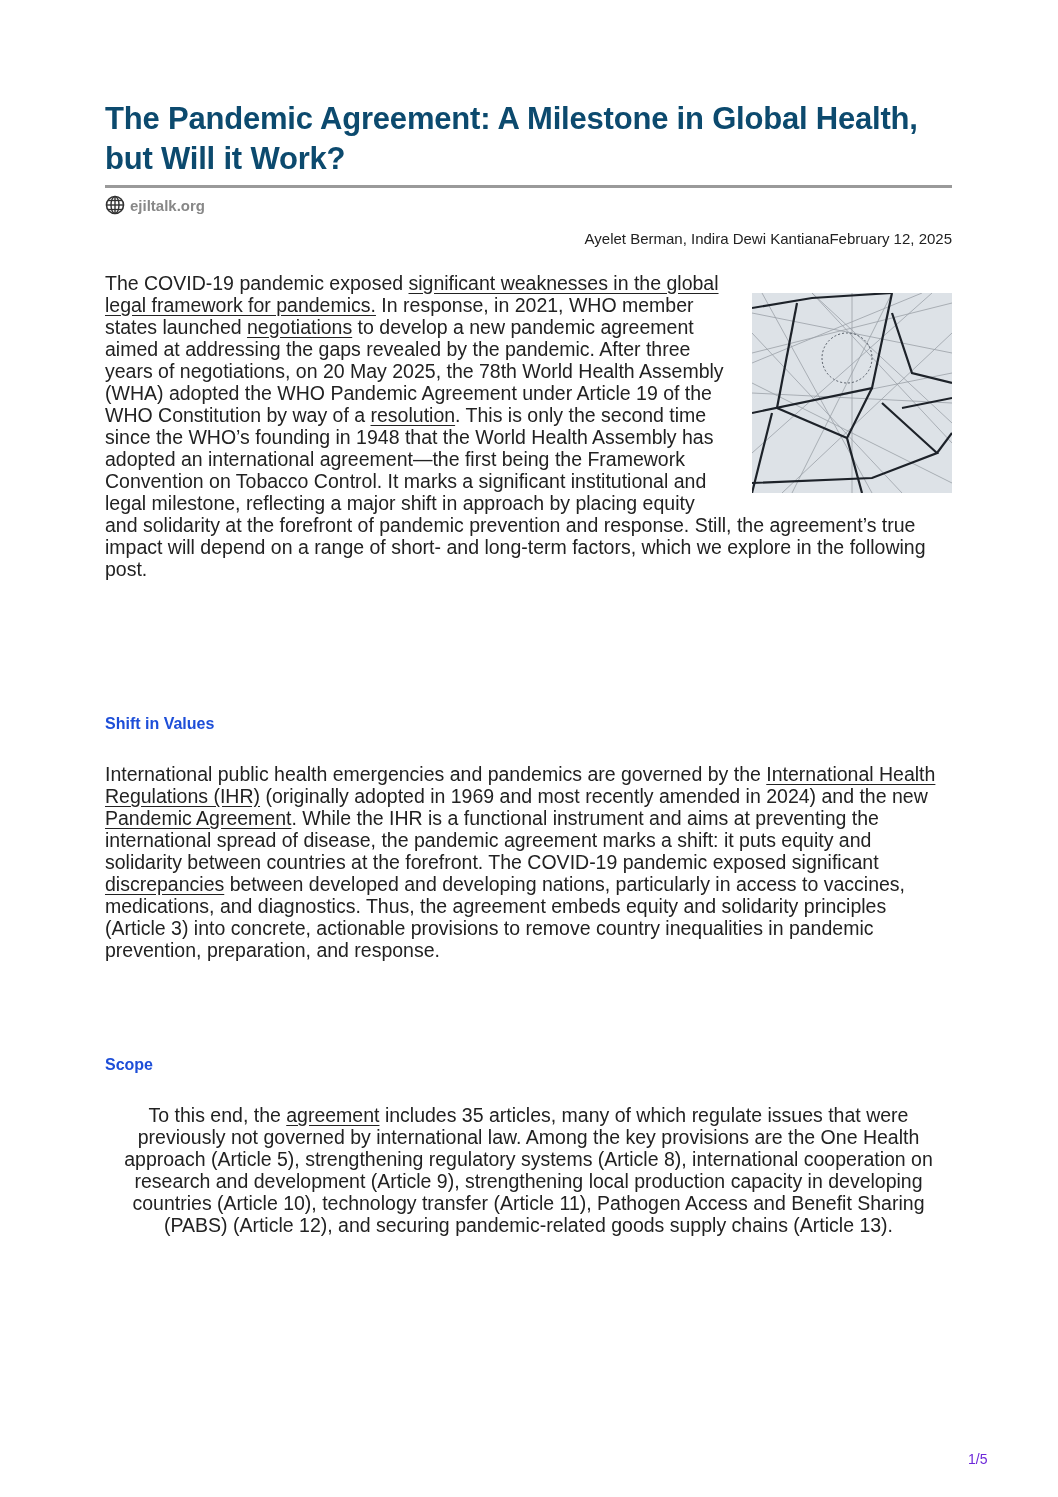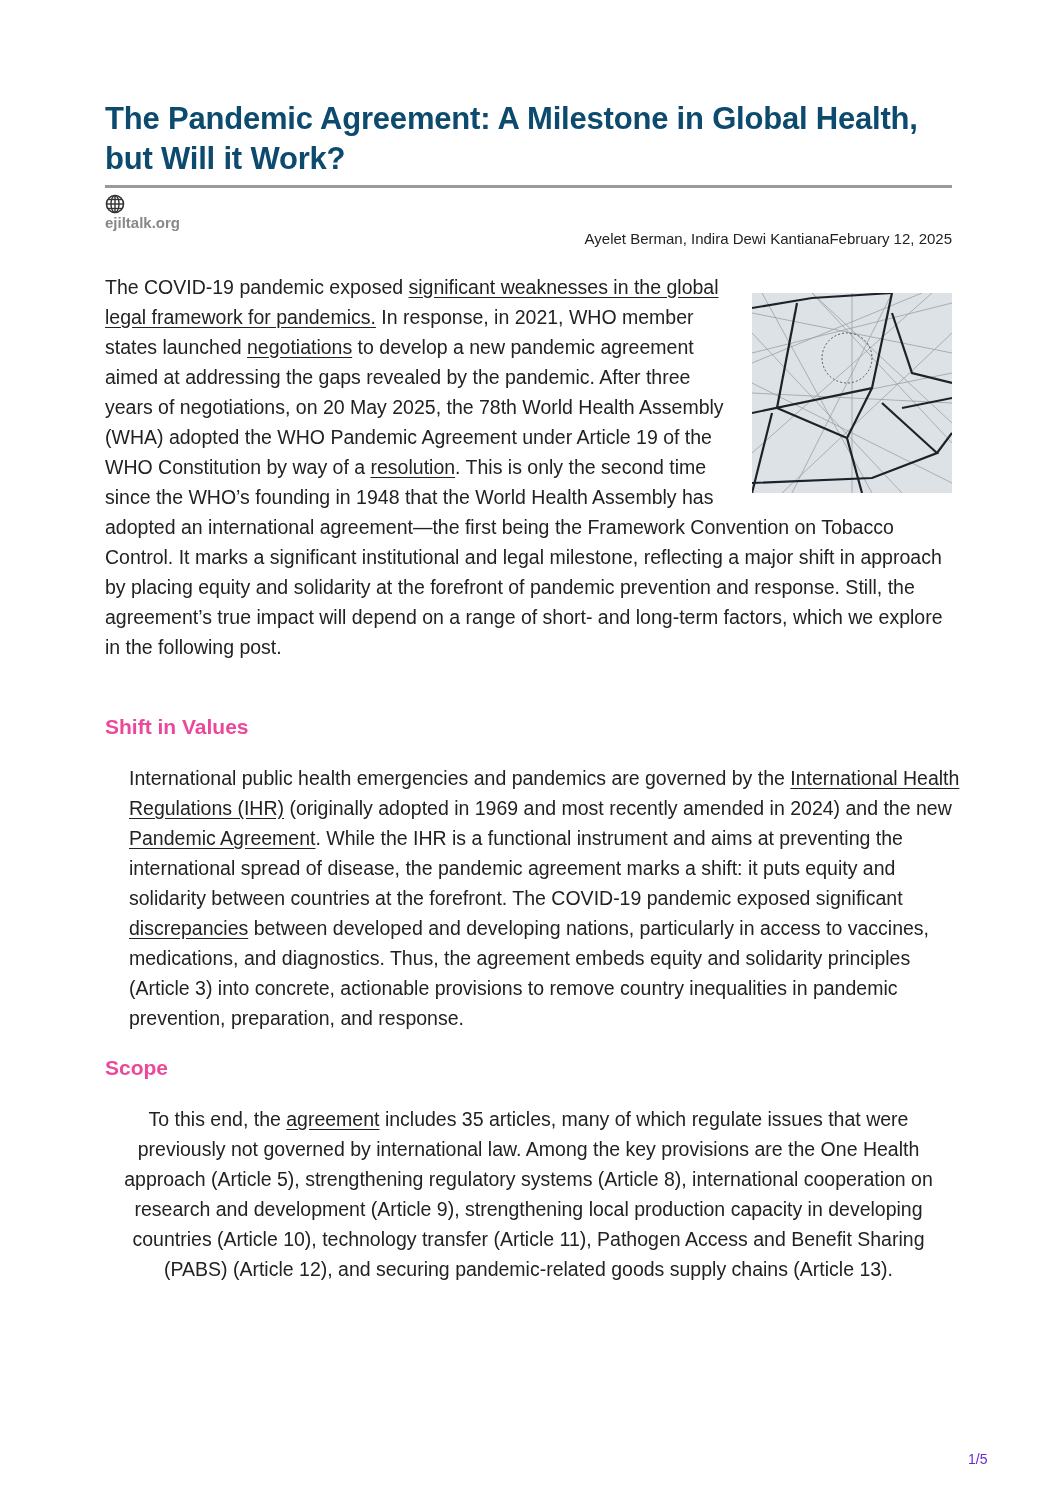--- a/index.html
+++ b/index.html
@@ -2,33 +2,33 @@
 <html><head>
   <meta charset="utf-8">
   <style>
     html, body { margin: 0; padding: 0; background: #ffffff; }
     body { width: 1058px; height: 1497px; position: relative; overflow: hidden;
            font-family: "Liberation Sans", sans-serif; color: #222222; }
     .page { position: absolute; left: 105px; top: 0; width: 847px; }
     h1 { position: absolute; left: 0; top: 99px; margin: 0; width: 847px;
          font-size: 31px; line-height: 40px; font-weight: bold; color: #0c4a6e; letter-spacing: -0.2px; }
     .rule { position: absolute; left: 0; top: 185px; width: 847px; height: 3px; background: #9a9a9a; }
-    .source { position: absolute; left: 0; top: 194px; height: 22px; display: flex; align-items: flex-start;
-              font-size: 15px; color: #888888; flex-direction: column; }
+    .source { position: absolute; left: 0; top: 194px; height: 22px; display: flex; align-items: center;
+              font-size: 15px; color: #888888; }
     .source .globe { width: 20px; height: 20px; margin-right: 5px; display: inline-block; }
     .source .domain { font-weight: bold; color: #888888; }
     .meta { position: absolute; left: 0; top: 230px; width: 847px; font-size: 15px; color: #222;
             display: flex; justify-content: flex-end; }
-    .body-text { font-size: 19.5px; line-height: 30px; color: #222222; }
+    .body-text { font-size: 19.5px; line-height: 22px; color: #222222; }
     .para1 { position: absolute; left: 0; top: 272px; width: 847px; }
     .para1 .float-img { float: right; width: 200px; height: 200px; margin: 21px 0 8px 28px; }
     a.link { color: #222222; text-decoration: underline; text-underline-offset: 3px; }
-    h2 { margin: 0; font-size: 21px; font-weight: bold; color: #ec4899; }
+    h2 { margin: 0; font-size: 16px; font-weight: bold; color: #1d4ed8; }
     .h-shift { position: absolute; left: 0; top: 715px; }
-    .para2 { position: absolute; left: 0; top: 763px; width: 847px; margin-left: 24px; }
+    .para2 { position: absolute; left: 0; top: 763px; width: 847px; }
     .h-scope { position: absolute; left: 0; top: 1056px; }
     .para3 { position: absolute; left: 0; top: 1104px; width: 847px; text-align: center; }
     .pagenum { position: absolute; left: 968px; top: 1451px; font-size: 14px; color: #6d28d9; }
     .img-box { background: #dfe3e8; }
   </style>
 </head>
 <body>
 
 <div class="page">
   <h1>The Pandemic Agreement: A Milestone in Global Health, but Will it Work?</h1>

